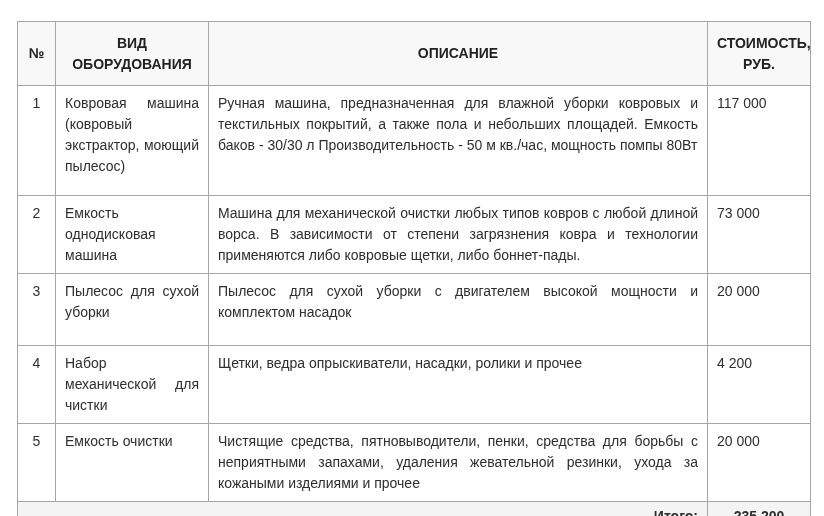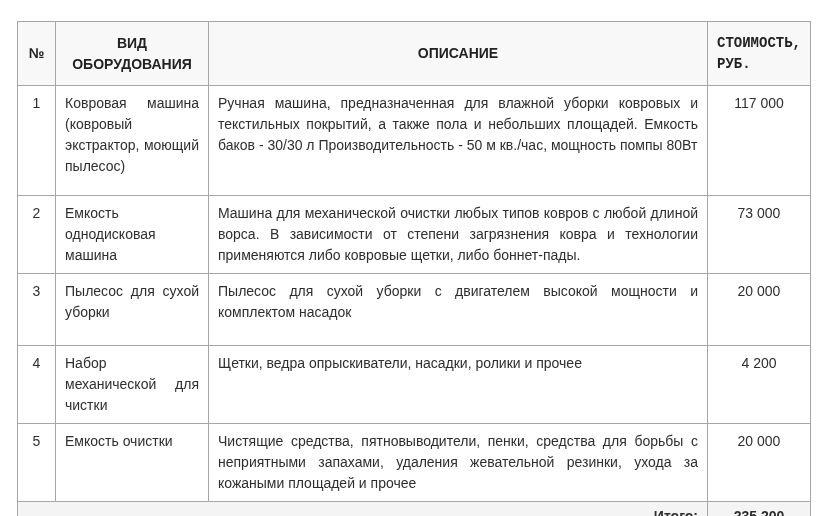--- a/index.html
+++ b/index.html
@@ -37,37 +37,35 @@
   
   tr.header-row { height: 64px; }
   tr.header-row th {
     background: #f8f8f8;
     font-weight: bold;
     text-align: center;
     vertical-align: middle;
     color: #222222;
   }
   tr.header-row th.cost-h {
-    text-align: left;
+    text-align: center;
     vertical-align: middle;
-    font-family: Liberation Mono, monospace;
   }
   
   td.num-cell {
     text-align: center;
     padding-top: 8px;
   }
   td.type-cell {
     text-align: justify;
   }
   td.desc-cell {
     text-align: justify;
   }
   td.cost-cell {
-    text-align: center;
     padding-top: 8px;
   }
   tr.row-1 { height: 110px; }
   tr.row-2 { height: 63px; }
   tr.row-3 { height: 72px; }
   tr.row-4 { height: 72px; }
   tr.row-5 { height: 74px; }
   
   tr.total-row { height: 30px; }
   tr.total-row td {
@@ -126,21 +124,21 @@
       </tr>
       <tr class="row-4">
         <td class="num-cell">4</td>
         <td class="type-cell">Набор механической для чистки</td>
         <td class="desc-cell">Щетки, ведра опрыскиватели, насадки, ролики и прочее</td>
         <td class="cost-cell">4 200</td>
       </tr>
       <tr class="row-5">
         <td class="num-cell">5</td>
         <td class="type-cell">Емкость очистки</td>
-        <td class="desc-cell">Чистящие средства, пятновыводители, пенки, средства для борьбы с неприятными запахами, удаления жевательной резинки,  ухода за кожаными площадей и прочее</td>
+        <td class="desc-cell">Чистящие средства, пятновыводители, пенки, средства для борьбы с неприятными запахами, удаления жевательной резинки,  ухода за кожаными изделиями и прочее</td>
         <td class="cost-cell">20 000</td>
       </tr>
       <tr class="total-row">
         <td class="total-label-cell" colspan="3">Итого:</td>
         <td class="total-value-cell">235 200</td>
       </tr>
     </tbody>
   </table>
 </div>
 

